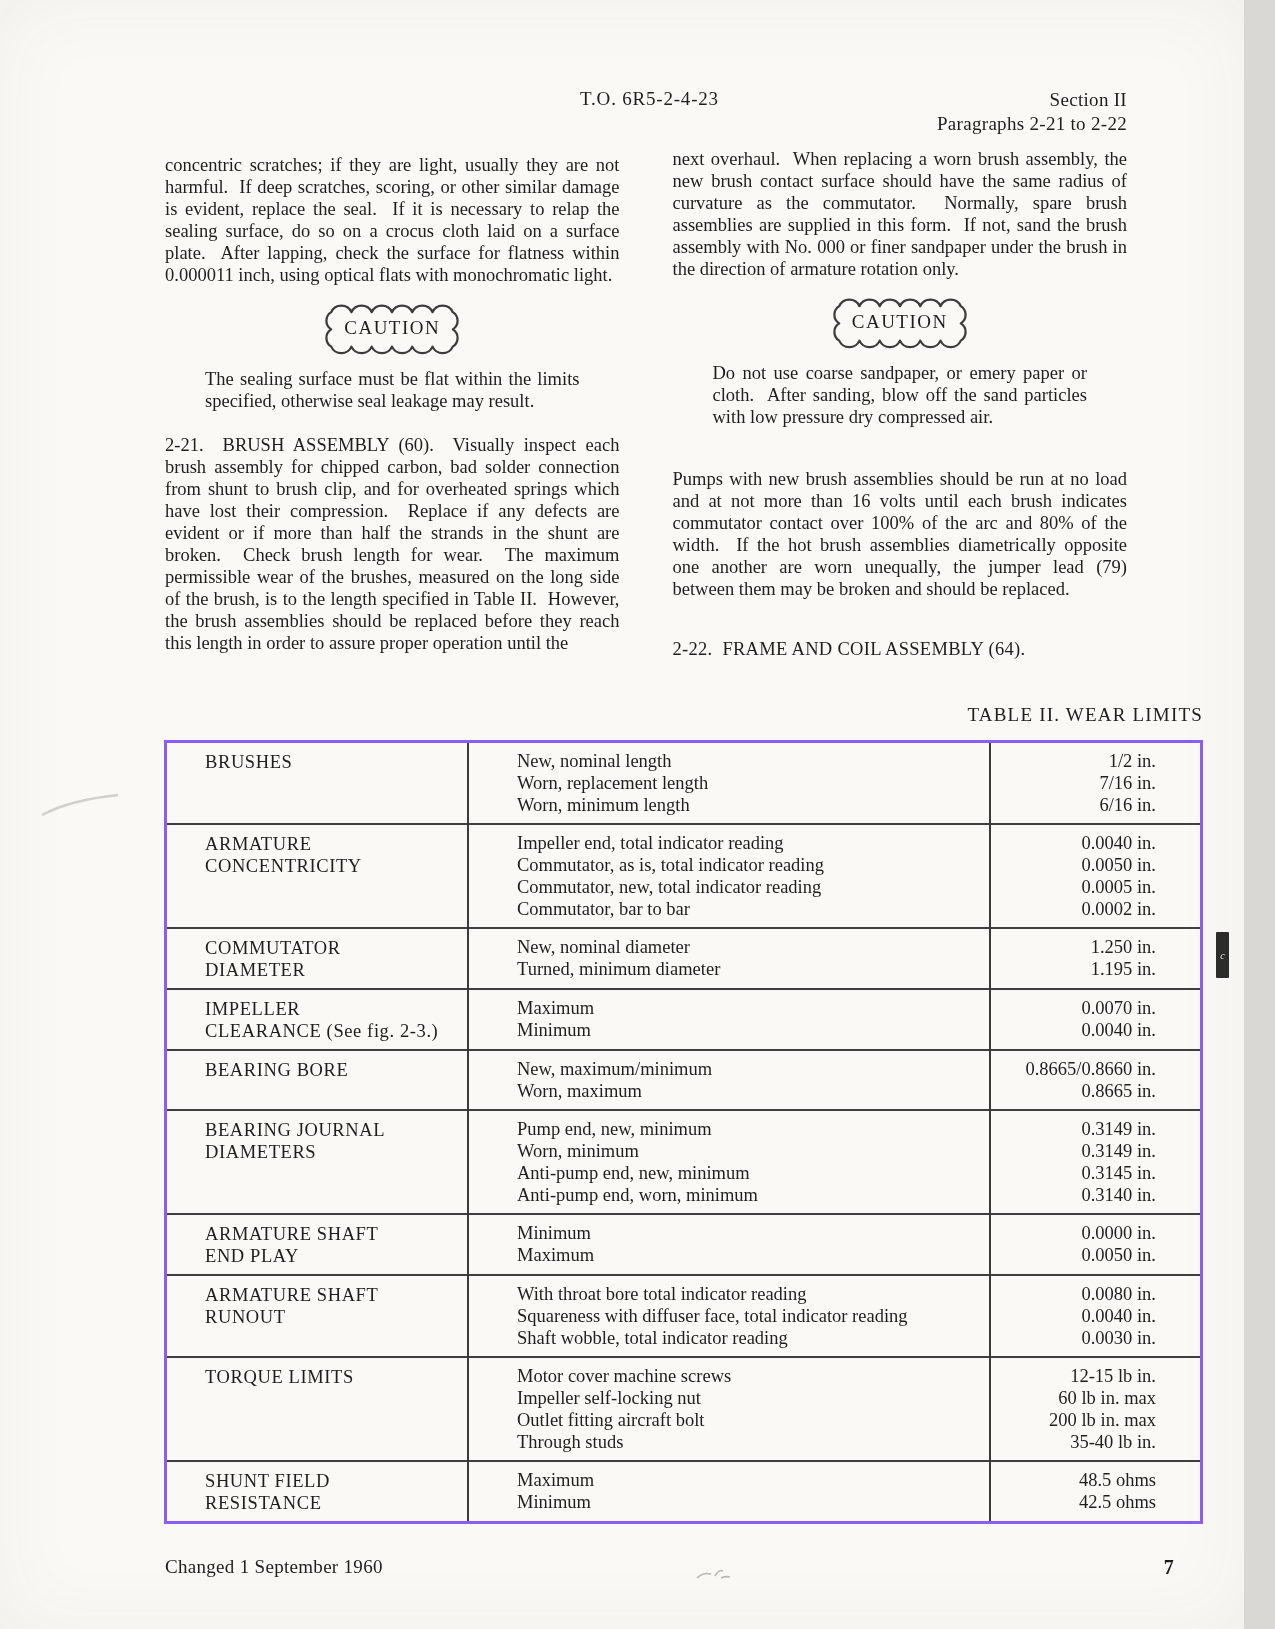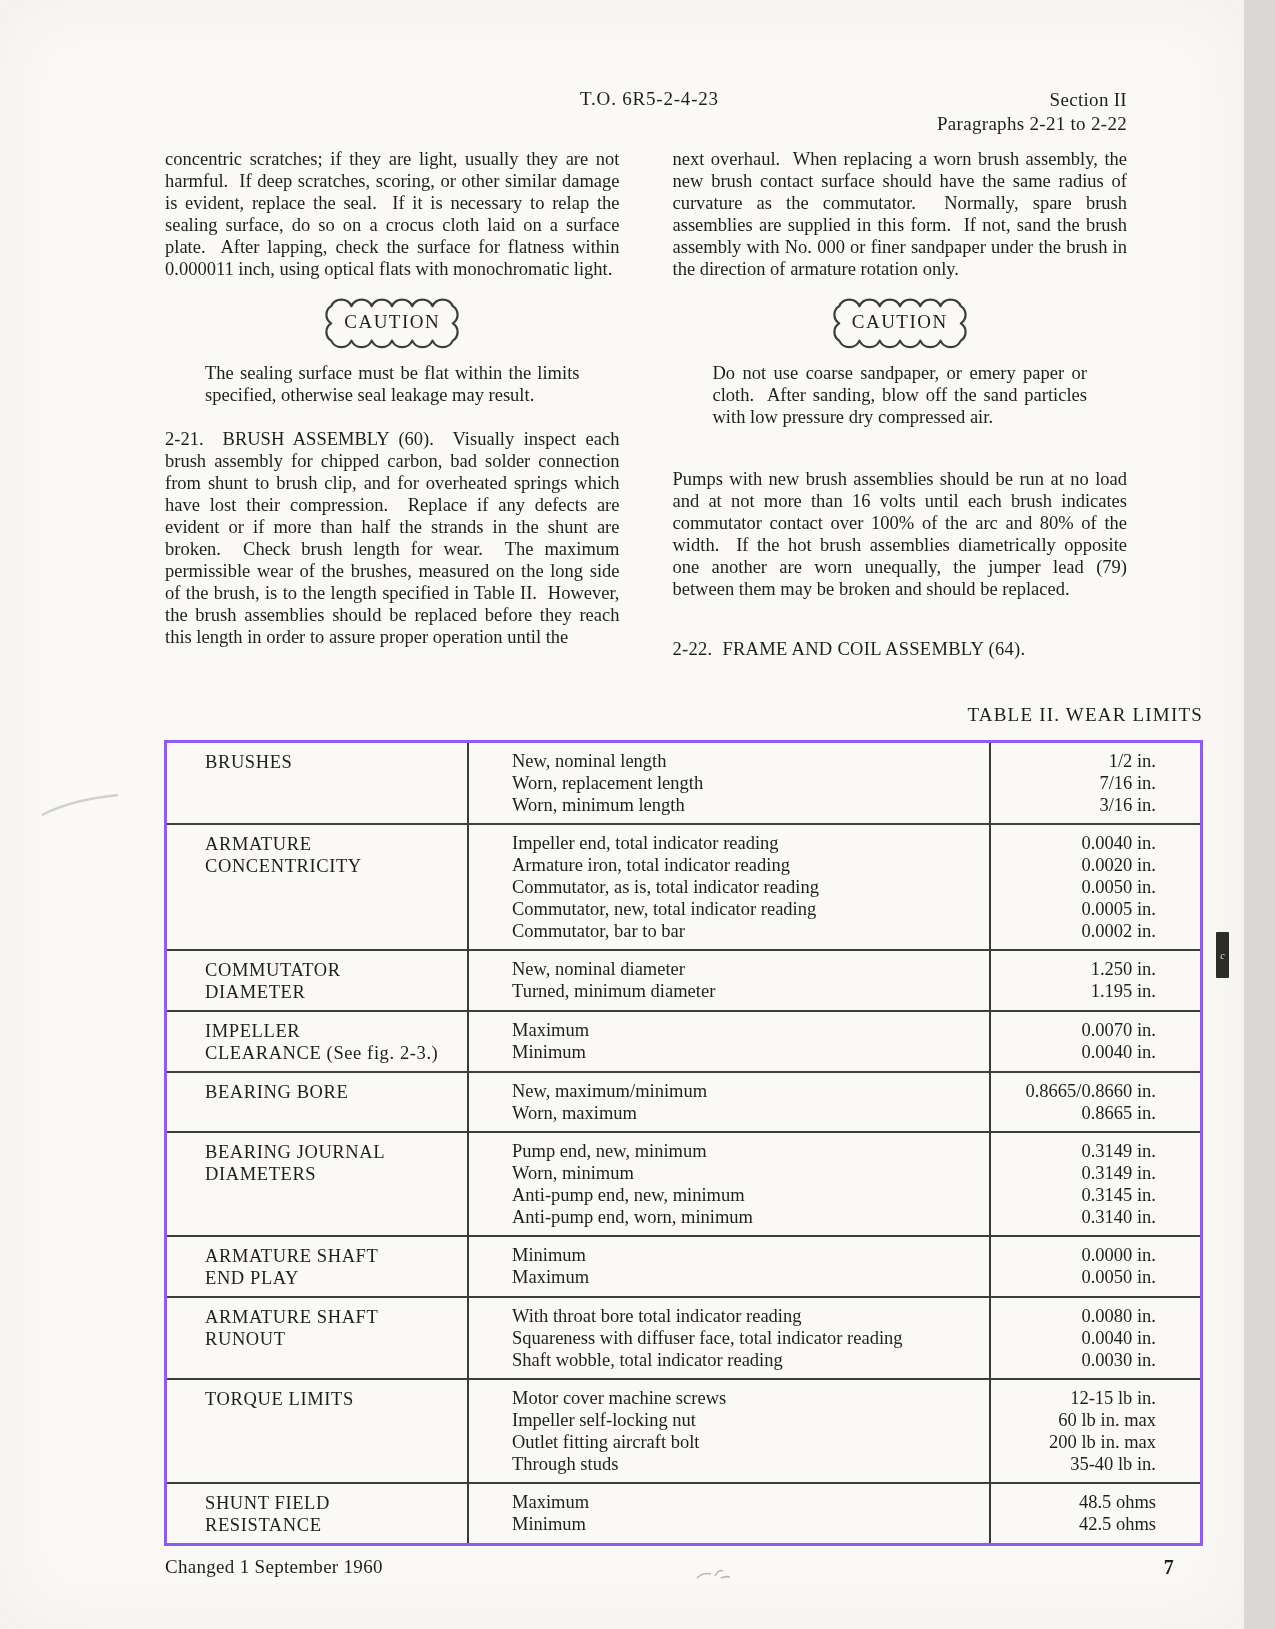--- a/index.html
+++ b/index.html
@@ -18,21 +18,21 @@
     position: absolute; top: 88px; left: 0; width: 100%;
     text-align: center; text-indent: 55px;
     font-size: 19px; letter-spacing: 0.8px;
   }
   .header-right {
     position: absolute; top: 88px; right: 117px;
     text-align: right; font-size: 19px; line-height: 24px; letter-spacing: 0.3px;
   }
   .columns {
     position: absolute; top: 148px; left: 165px; right: 117px;
-    display: flex; gap: 53px;
+    display: flex; gap: 53px; align-items: center;
   }
   .col { flex: 1; font-size: 18.5px; line-height: 22px; text-align: justify; }
   .col p { white-space: pre-wrap; }
   .caution-wrap { display: flex; justify-content: center; margin: 13px 0 9px; }
   .caution-box { position: relative; width: 152px; height: 60px; }
   .caution-box svg { position: absolute; inset: 0; }
   .caution-label {
     position: absolute; top: 50%; left: 50%; transform: translate(-50%,-54%);
     font-size: 19px; letter-spacing: 1.5px;
   }
@@ -54,21 +54,21 @@
     display: flex; border-bottom: 2px solid #3e3e3c;
     padding: 7px 0; font-size: 18.5px; line-height: 22px;
   }
   .trow:last-child { border-bottom: none; justify-content: flex-end; }
   .titem {
     width: 300px; padding: 1px 14px 0 38px;
     letter-spacing: 0.6px; white-space: pre-line;
   }
   .tlines { flex: 1; }
   .tline { display: flex; }
-  .tdesc { flex: 1; padding-left: 45px; }
+  .tdesc { flex: 1; padding-left: 10px; margin-left: 40px; }
   .tval { width: 211px; text-align: right; padding-right: 44px; }
   .footer {
     position: absolute; top: 1556px; left: 165px; right: 70px;
     display: flex; justify-content: space-between;
     font-size: 19px; letter-spacing: 0.3px;
   }
   .page-number { font-weight: bold; font-size: 20px; }
   .side-tab {
     position: absolute; left: 1216px; top: 932px; width: 13px; height: 46px;
     background: #2c2c2a; color: #e8e8e4;
@@ -141,36 +141,32 @@
         <div class="tline">
           <span class="tdesc">New, nominal length</span>
           <span class="tval">1/2 in.</span>
         </div>
         <div class="tline">
           <span class="tdesc">Worn, replacement length</span>
           <span class="tval">7/16 in.</span>
         </div>
         <div class="tline">
           <span class="tdesc">Worn, minimum length</span>
-          <span class="tval">3/16 in.</span>
+          <span class="tval">6/16 in.</span>
         </div>
       </div>
     </div>
 
     <div class="trow">
       <div class="titem">ARMATURE
 CONCENTRICITY</div>
       <div class="tlines">
         <div class="tline">
           <span class="tdesc">Impeller end, total indicator reading</span>
           <span class="tval">0.0040 in.</span>
-        </div>
-        <div class="tline">
-          <span class="tdesc">Armature iron, total indicator reading</span>
-          <span class="tval">0.0020 in.</span>
         </div>
         <div class="tline">
           <span class="tdesc">Commutator, as is, total indicator reading</span>
           <span class="tval">0.0050 in.</span>
         </div>
         <div class="tline">
           <span class="tdesc">Commutator, new, total indicator reading</span>
           <span class="tval">0.0005 in.</span>
         </div>
         <div class="tline">

